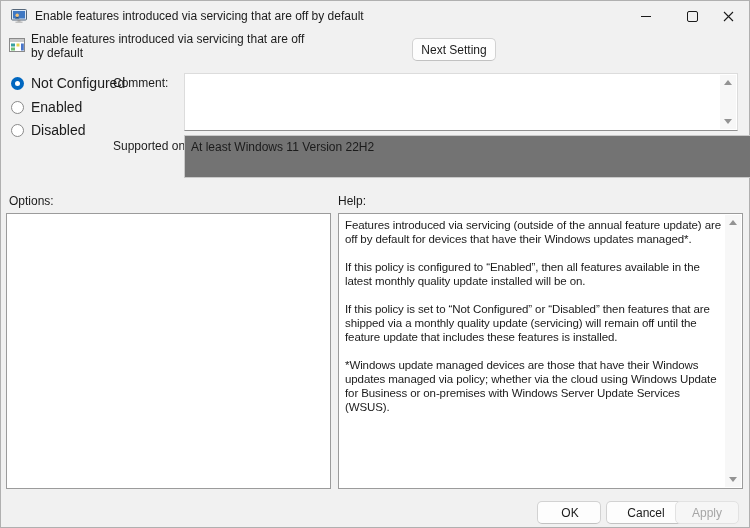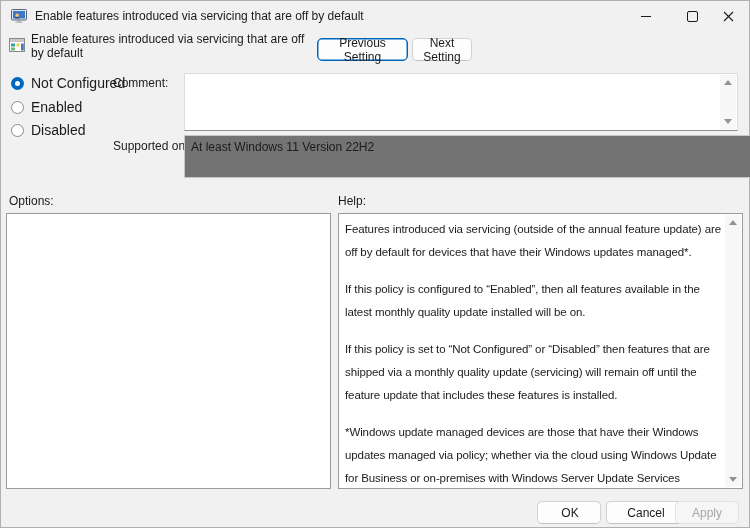--- a/index.html
+++ b/index.html
@@ -18,21 +18,21 @@
   .glyph-min{width:10px;height:1px;background:#1b1b1b;}
   .glyph-max{width:9px;height:9px;border:1px solid #1b1b1b;border-radius:2px;}
   
   .policy-icon{position:absolute;left:8px;top:36px;width:17px;height:17px;}
   .policy-title{position:absolute;left:30px;top:34px;width:280px;font-size:12px;line-height:14px;display:flex;align-items:center;height:22px;}
   .btn{box-sizing:border-box;height:23px;background:#fdfdfd;border:1px solid #d2d2d2;border-bottom-color:#c2c2c2;
        border-radius:5px;font-size:12px;display:flex;align-items:center;justify-content:center;color:#1b1b1b;}
   .btn.focus-blue{border:1px solid #0067c0;box-shadow:inset 0 0 0 0.5px #0067c0;}
   .btn.disabled{color:#a6a6a6;background:#f6f6f6;border-color:#e2e2e2;}
   .prev-btn{position:absolute;left:316px;top:37px;width:91px;}
-  .next-btn{position:absolute;left:411px;top:37px;width:60px;}
+  .next-btn{position:absolute;left:411px;top:37px;width:84px;}
   
   .radio-row{position:absolute;left:10px;display:flex;align-items:center;gap:7px;cursor:default;}
   .radio-circle{width:13px;height:13px;border-radius:50%;border:1px solid #8a8a8a;background:#fff;box-sizing:border-box;flex:0 0 auto;}
   .radio-circle.selected{border:none;background:#0067c0;position:relative;}
   .radio-circle.selected::after{content:"";position:absolute;left:4px;top:4px;width:5px;height:5px;background:#fff;border-radius:50%;}
   .radio-label{font-size:14px;text-align:right;}
   
   .fld-label{position:absolute;font-size:12px;}
   .comment-box{position:absolute;left:183px;top:72px;width:554px;height:58px;background:#fff;
      border:1px solid #dcdcdc;border-bottom-color:#8f8f8f;box-sizing:border-box;}
@@ -42,21 +42,21 @@
   
   .vscroll{position:absolute;top:1px;right:1px;bottom:1px;width:16px;background:#f7f7f7;
      display:flex;flex-direction:column;justify-content:space-between;}
   .scroll-btn{height:15px;display:flex;align-items:center;justify-content:center;}
   .tri-up{width:0;height:0;border-left:4px solid transparent;border-right:4px solid transparent;border-bottom:5px solid #939393;}
   .tri-down{width:0;height:0;border-left:4px solid transparent;border-right:4px solid transparent;border-top:5px solid #939393;}
   
   .options-panel{position:absolute;left:5px;top:212px;width:325px;height:276px;background:#fff;border:1px solid #9b9b9b;box-sizing:border-box;}
   .help-panel{position:absolute;left:337px;top:212px;width:405px;height:276px;background:#fff;border:1px solid #9b9b9b;box-sizing:border-box;}
   .help-text{position:absolute;left:0;top:0;right:17px;bottom:0;padding:4px 4px 0 6px;
-     font-size:11.5px;line-height:23px;letter-spacing:-0.1px;overflow:hidden;}
+     font-size:11.5px;line-height:14px;letter-spacing:-0.1px;overflow:hidden;}
   .help-text p{margin:0 0 14px 0;}
   
   .ok-btn{position:absolute;left:536px;top:500px;width:64px;padding-left:8px;}
   .cancel-btn{position:absolute;left:605px;top:500px;width:80px;}
   .apply-btn{position:absolute;left:674px;top:500px;width:64px;}
 </style>
 </head>
 <body>
 
 <div class="window">
@@ -90,21 +90,20 @@
     <svg width="17" height="17" viewBox="0 0 17 17">
       <rect x="0.5" y="1.5" width="15" height="13" fill="#ffffff" stroke="#8a8a8a"></rect>
       <rect x="1" y="2" width="14" height="3" fill="#c9c9c9"></rect>
       <rect x="2" y="6.5" width="4" height="3" fill="#37a0a0"></rect>
       <rect x="2" y="10.5" width="4" height="3" fill="#6fbf73"></rect>
       <rect x="7.5" y="6.5" width="3" height="3" fill="#e3d24e"></rect>
       <rect x="12" y="6.5" width="2.8" height="7" fill="#4a76c9"></rect>
     </svg>
   </span>
   <span class="policy-title">Enable features introduced via servicing that are off by default</span>
-  <button class="btn focus-blue prev-btn">Previous Setting</button>
   <button class="btn next-btn">Next Setting</button>
 
   <div class="radio-row" style="top:74px;">
     <span class="radio-circle selected"></span>
     <span class="radio-label">Not Configured</span>
   </div>
   <div class="radio-row" style="top:98px;">
     <span class="radio-circle"></span>
     <span class="radio-label">Enabled</span>
   </div>

